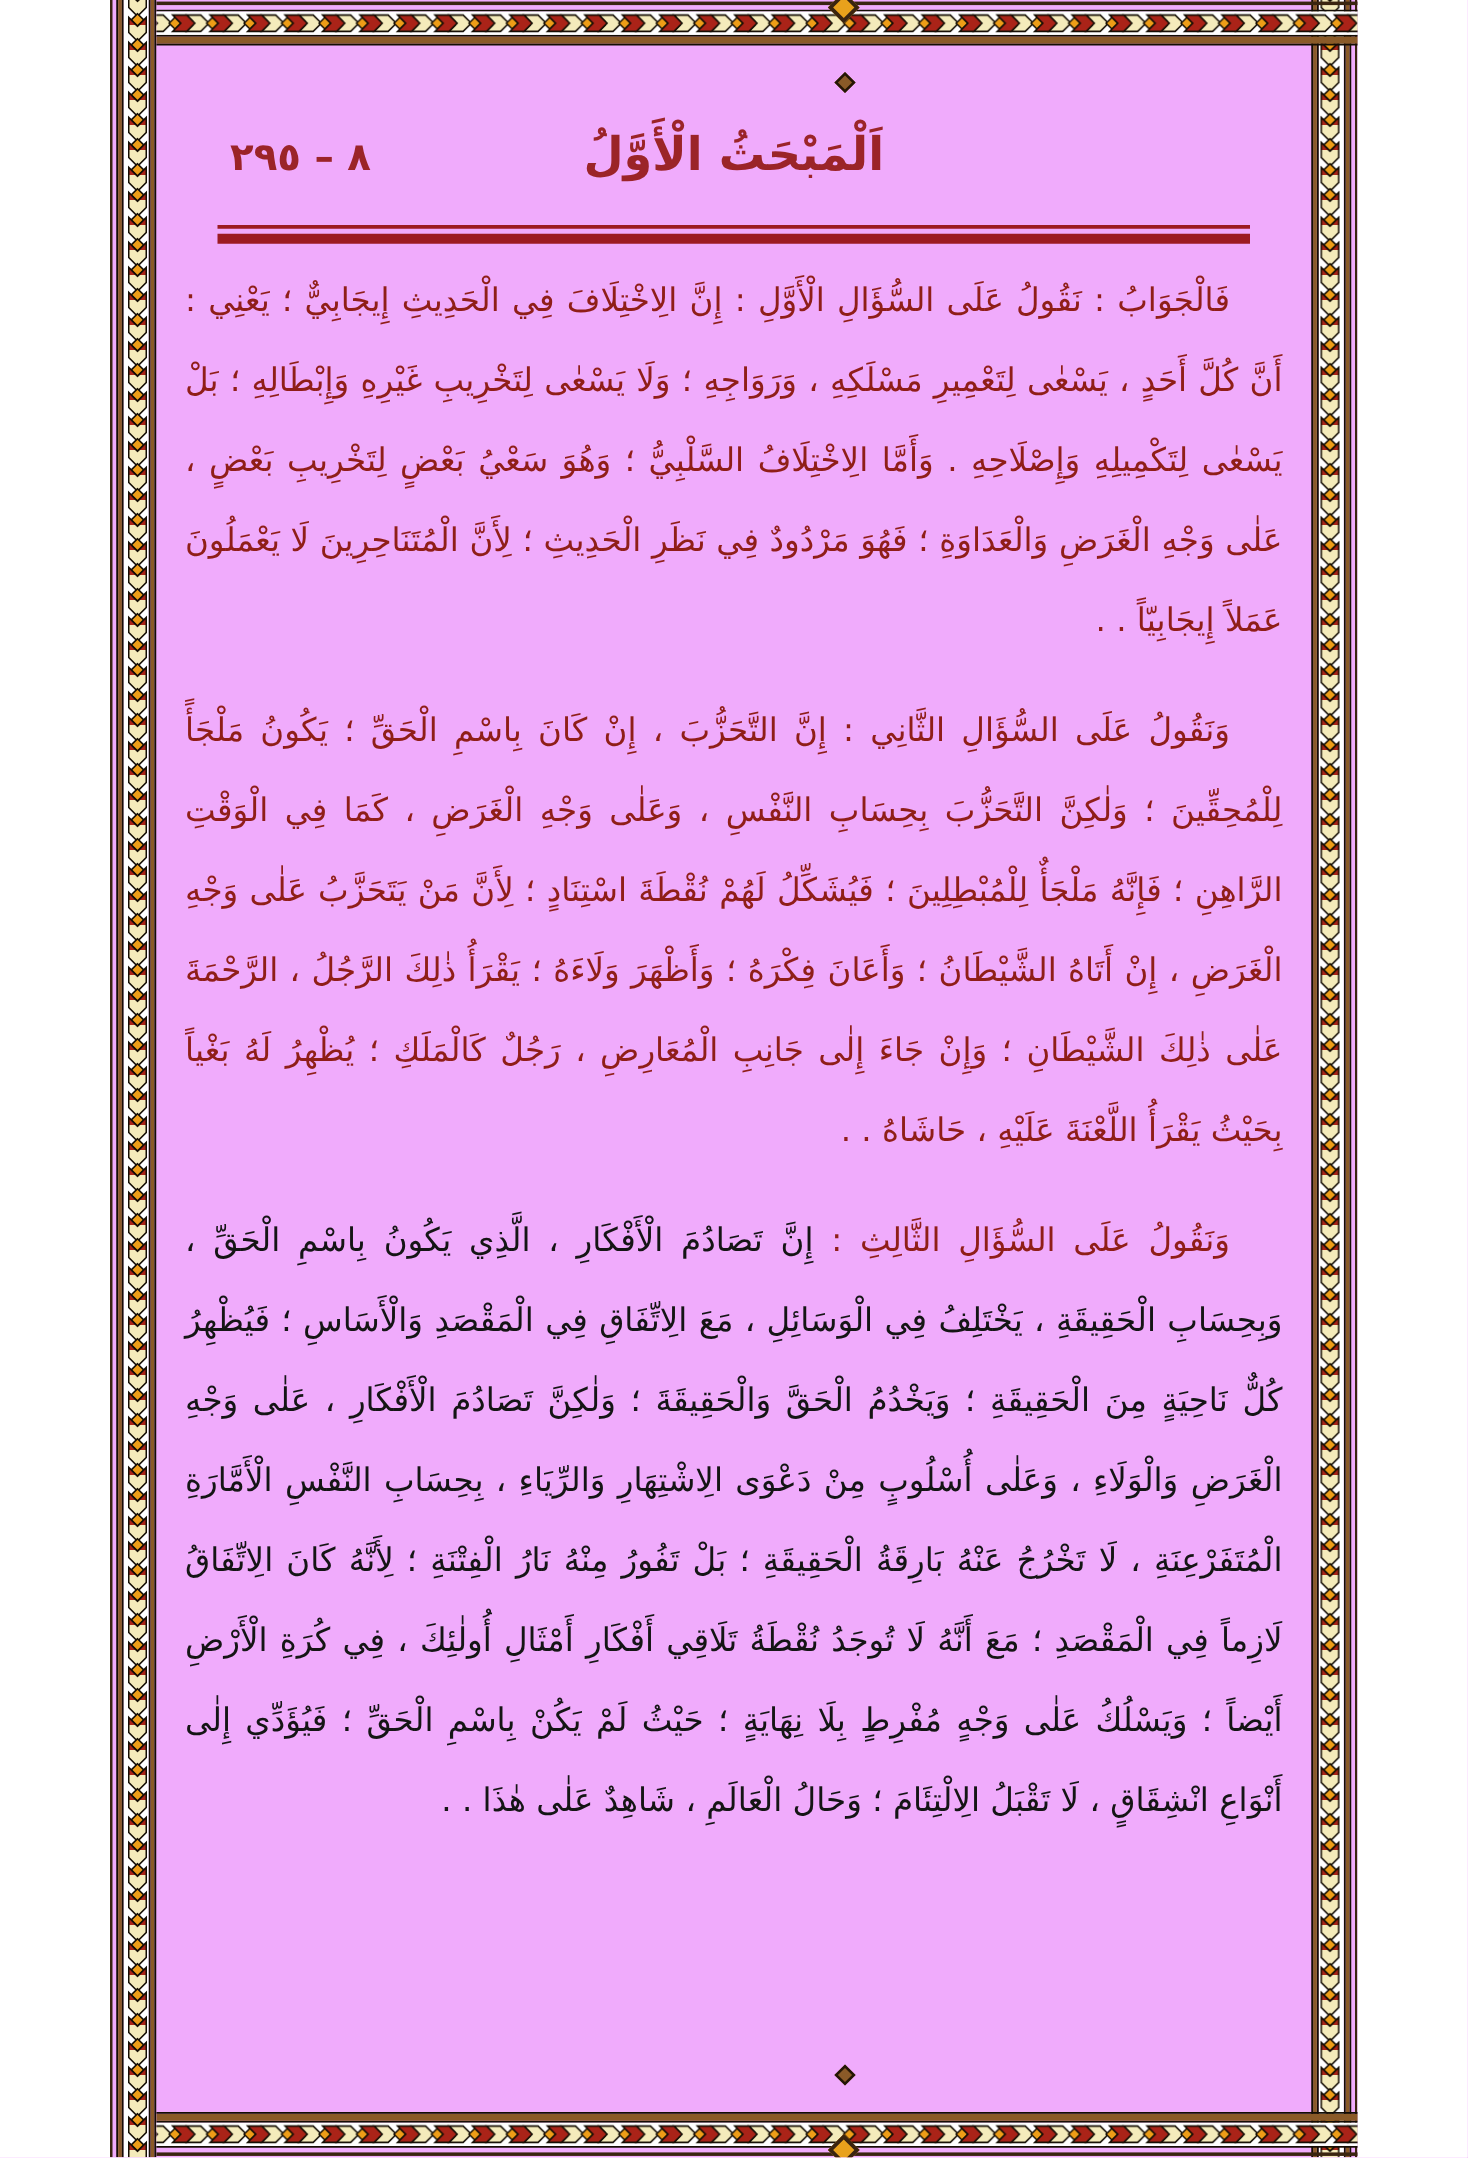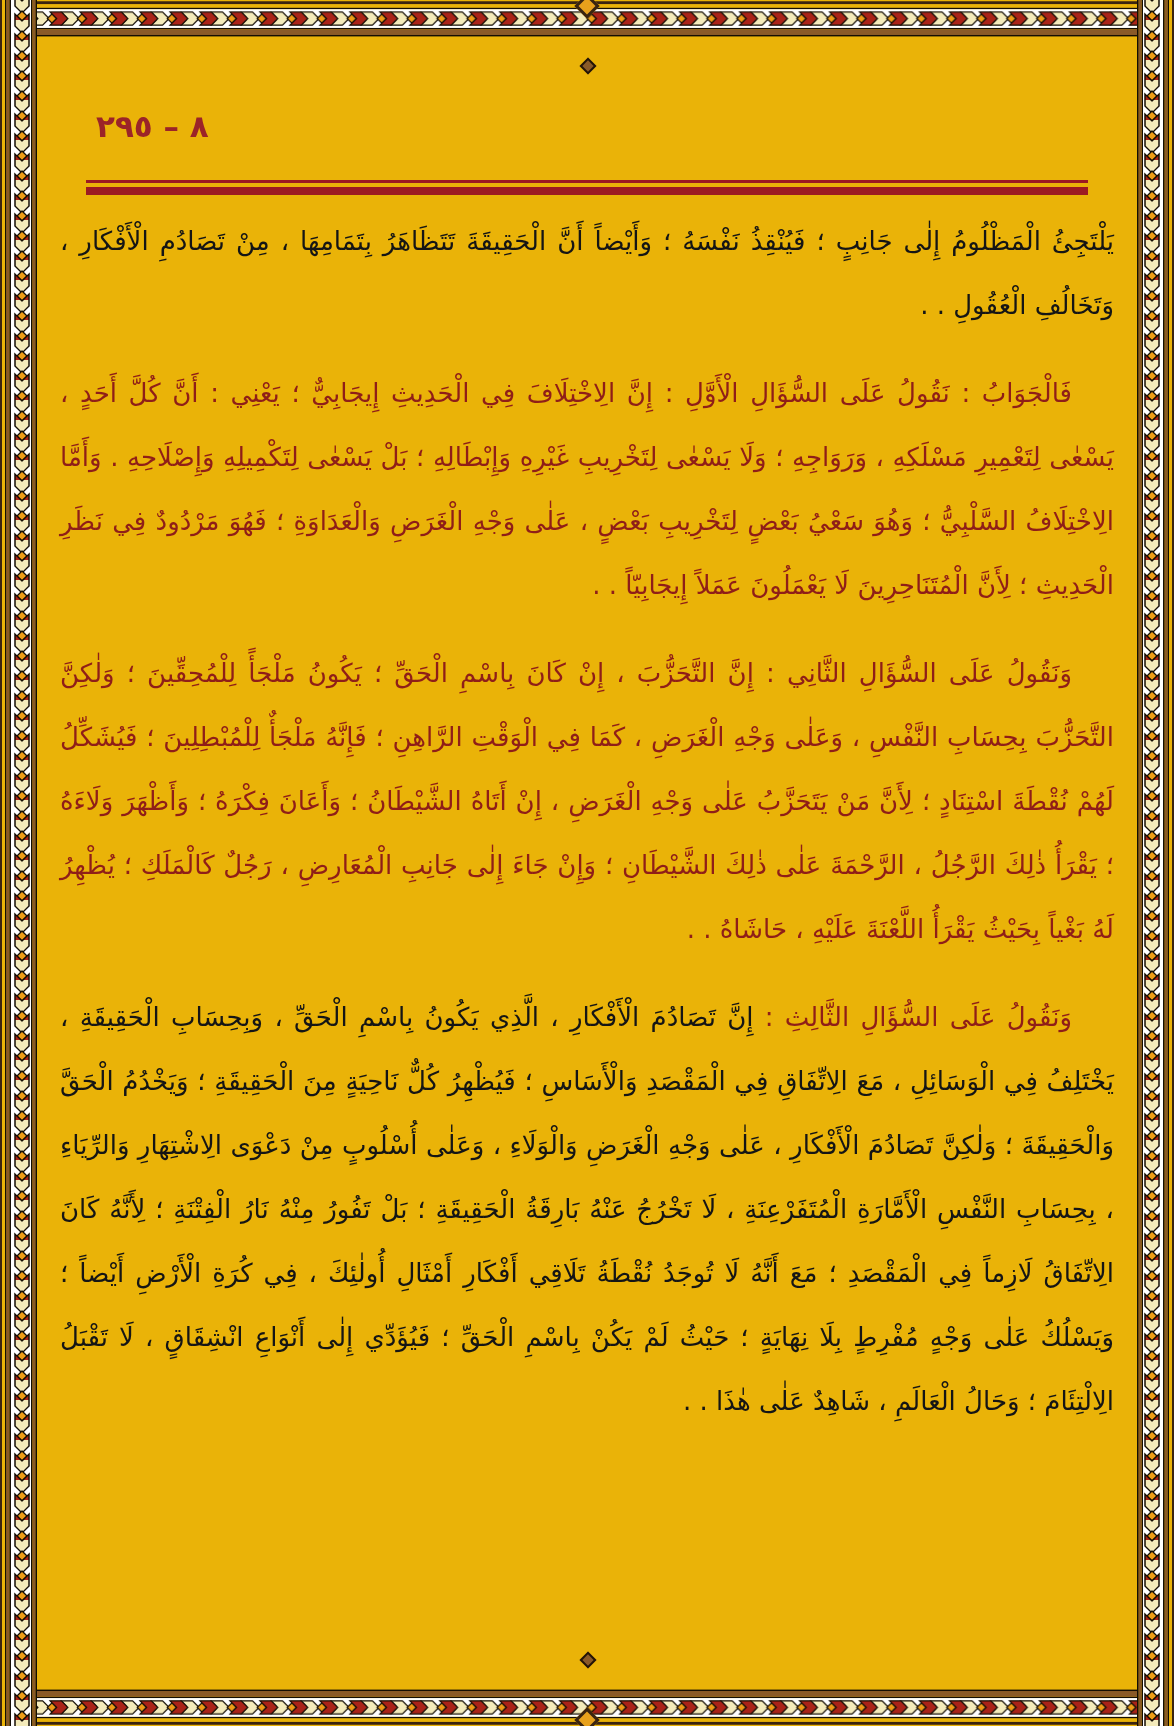--- a/index.html
+++ b/index.html
@@ -1,19 +1,19 @@
 <!DOCTYPE html>
 <html lang="ar" dir="rtl"><head>
 <meta charset="utf-8">
 <style>
   html,body{margin:0;padding:0;background:#ffffff;}
   .page{
     position:relative;
-    width:1174px;height:1726px;
-    background:#eab308;
+    width:998px;height:1726px;
+    background:#f0abfc;
     font-family:"DejaVu Sans",sans-serif;
     overflow:hidden;
     margin:0 auto;
   }
   
   .strip{position:absolute;display:block;}
   .strip.top{top:0;left:0;}
   .strip.bottom{bottom:0;left:0;transform:scaleY(-1);}
   .strip.left{top:0;left:0;}
   .strip.right{top:0;right:0;transform:scaleX(-1);}
@@ -138,29 +138,29 @@
 
   <div class="diamond" style="top:-3px;left:578px;width:12px;height:12px;"></div>
   <div class="diamond small" style="top:60px;left:582px;width:8px;height:8px;"></div>
   <div class="diamond" style="bottom:-3px;left:578px;width:12px;height:12px;"></div>
   <div class="diamond small" style="bottom:60px;left:582px;width:8px;height:8px;"></div>
 
   <div class="content">
 
     <div class="header">
       <div class="page-number">٨ – ٢٩٥</div>
+      <div class="page-title">اَلْمَبْحَثُ الْأَوَّلُ</div>
     </div>
 
     <div class="rules">
       <div class="rule-thin"></div>
       <div class="rule-gap"></div>
       <div class="rule-thick"></div>
     </div>
 
     <div class="body-text">
-        <p class="para no-indent"><span class="seg-black">يَلْتَجِئُ الْمَظْلُومُ إِلٰى جَانِبٍ ؛ فَيُنْقِذُ نَفْسَهُ ؛ وَأَيْضاً أَنَّ الْحَقِيقَةَ تَتَظَاهَرُ بِتَمَامِهَا ، مِنْ تَصَادُمِ الْأَفْكَارِ ، وَتَخَالُفِ الْعُقُولِ . .</span></p>
         <p class="para"><span class="seg-red-bold">فَالْجَوَابُ : نَقُولُ عَلَى السُّؤَالِ الْأَوَّلِ : </span><span class="seg-red">إِنَّ الِاخْتِلَافَ فِي الْحَدِيثِ إِيجَابِيٌّ ؛ يَعْنِي : أَنَّ كُلَّ أَحَدٍ ، يَسْعٰى لِتَعْمِيرِ مَسْلَكِهِ ، وَرَوَاجِهِ ؛ وَلَا يَسْعٰى لِتَخْرِيبِ غَيْرِهِ وَإِبْطَالِهِ ؛ بَلْ يَسْعٰى لِتَكْمِيلِهِ وَإِصْلَاحِهِ . وَأَمَّا الِاخْتِلَافُ السَّلْبِيُّ ؛ وَهُوَ سَعْيُ بَعْضٍ لِتَخْرِيبِ بَعْضٍ ، عَلٰى وَجْهِ الْغَرَضِ وَالْعَدَاوَةِ ؛ فَهُوَ مَرْدُودٌ فِي نَظَرِ الْحَدِيثِ ؛ لِأَنَّ الْمُتَنَاحِرِينَ لَا يَعْمَلُونَ عَمَلاً إِيجَابِيّاً . .</span></p>
         <p class="para"><span class="seg-red-bold">وَنَقُولُ عَلَى السُّؤَالِ الثَّانِي : </span><span class="seg-red">إِنَّ التَّحَزُّبَ ، إِنْ كَانَ بِاسْمِ الْحَقِّ ؛ يَكُونُ مَلْجَأً لِلْمُحِقِّينَ ؛ وَلٰكِنَّ التَّحَزُّبَ بِحِسَابِ النَّفْسِ ، وَعَلٰى وَجْهِ الْغَرَضِ ، كَمَا فِي الْوَقْتِ الرَّاهِنِ ؛ فَإِنَّهُ مَلْجَأٌ لِلْمُبْطِلِينَ ؛ فَيُشَكِّلُ لَهُمْ نُقْطَةَ اسْتِنَادٍ ؛ لِأَنَّ مَنْ يَتَحَزَّبُ عَلٰى وَجْهِ الْغَرَضِ ، إِنْ أَتَاهُ الشَّيْطَانُ ؛ وَأَعَانَ فِكْرَهُ ؛ وَأَظْهَرَ وَلَاءَهُ ؛ يَقْرَأُ ذٰلِكَ الرَّجُلُ ، الرَّحْمَةَ عَلٰى ذٰلِكَ الشَّيْطَانِ ؛ وَإِنْ جَاءَ إِلٰى جَانِبِ الْمُعَارِضِ ، رَجُلٌ كَالْمَلَكِ ؛ يُظْهِرُ لَهُ بَغْياً بِحَيْثُ يَقْرَأُ اللَّعْنَةَ عَلَيْهِ ، حَاشَاهُ . .</span></p>
         <p class="para"><span class="seg-red-bold">وَنَقُولُ عَلَى السُّؤَالِ الثَّالِثِ : </span><span class="seg-black">إِنَّ تَصَادُمَ الْأَفْكَارِ ، الَّذِي يَكُونُ بِاسْمِ الْحَقِّ ، وَبِحِسَابِ الْحَقِيقَةِ ، يَخْتَلِفُ فِي الْوَسَائِلِ ، مَعَ الِاتِّفَاقِ فِي الْمَقْصَدِ وَالْأَسَاسِ ؛ فَيُظْهِرُ كُلٌّ نَاحِيَةٍ مِنَ الْحَقِيقَةِ ؛ وَيَخْدُمُ الْحَقَّ وَالْحَقِيقَةَ ؛ وَلٰكِنَّ تَصَادُمَ الْأَفْكَارِ ، عَلٰى وَجْهِ الْغَرَضِ وَالْوَلَاءِ ، وَعَلٰى أُسْلُوبٍ مِنْ دَعْوَى الِاشْتِهَارِ وَالرِّيَاءِ ، بِحِسَابِ النَّفْسِ الْأَمَّارَةِ الْمُتَفَرْعِنَةِ ، لَا تَخْرُجُ عَنْهُ بَارِقَةُ الْحَقِيقَةِ ؛ بَلْ تَفُورُ مِنْهُ نَارُ الْفِتْنَةِ ؛ لِأَنَّهُ كَانَ الِاتِّفَاقُ لَازِماً فِي الْمَقْصَدِ ؛ مَعَ أَنَّهُ لَا تُوجَدُ نُقْطَةُ تَلَاقِي أَفْكَارِ أَمْثَالِ أُولٰئِكَ ، فِي كُرَةِ الْأَرْضِ أَيْضاً ؛ وَيَسْلُكُ عَلٰى وَجْهٍ مُفْرِطٍ بِلَا نِهَايَةٍ ؛ حَيْثُ لَمْ يَكُنْ بِاسْمِ الْحَقِّ ؛ فَيُؤَدِّي إِلٰى أَنْوَاعِ انْشِقَاقٍ ، لَا تَقْبَلُ الِالْتِئَامَ ؛ وَحَالُ الْعَالَمِ ، شَاهِدٌ عَلٰى هٰذَا . .</span></p>
       </div>
 
   </div>
 </div>
 
 </body></html>

